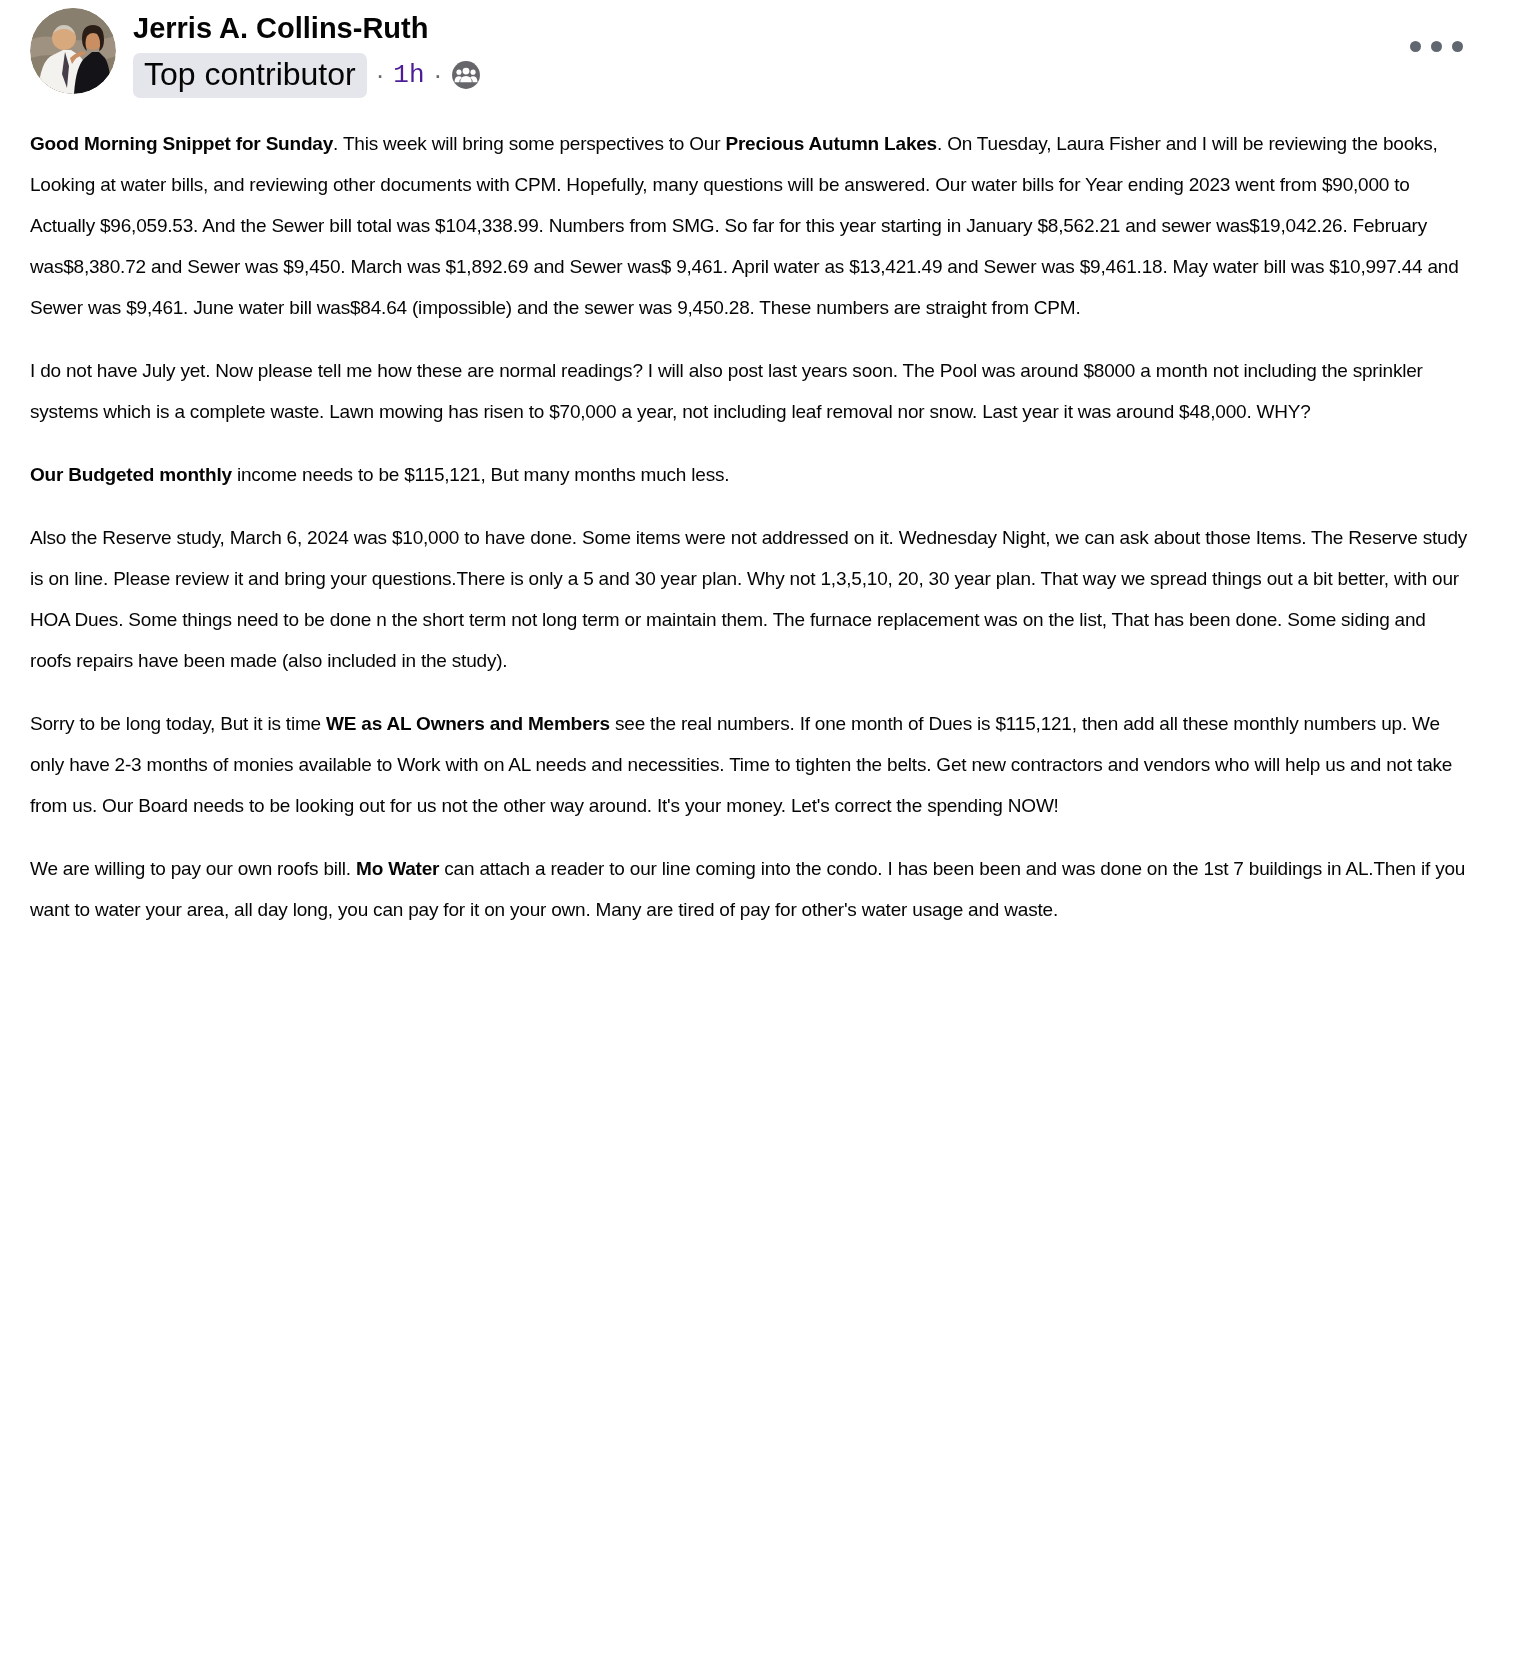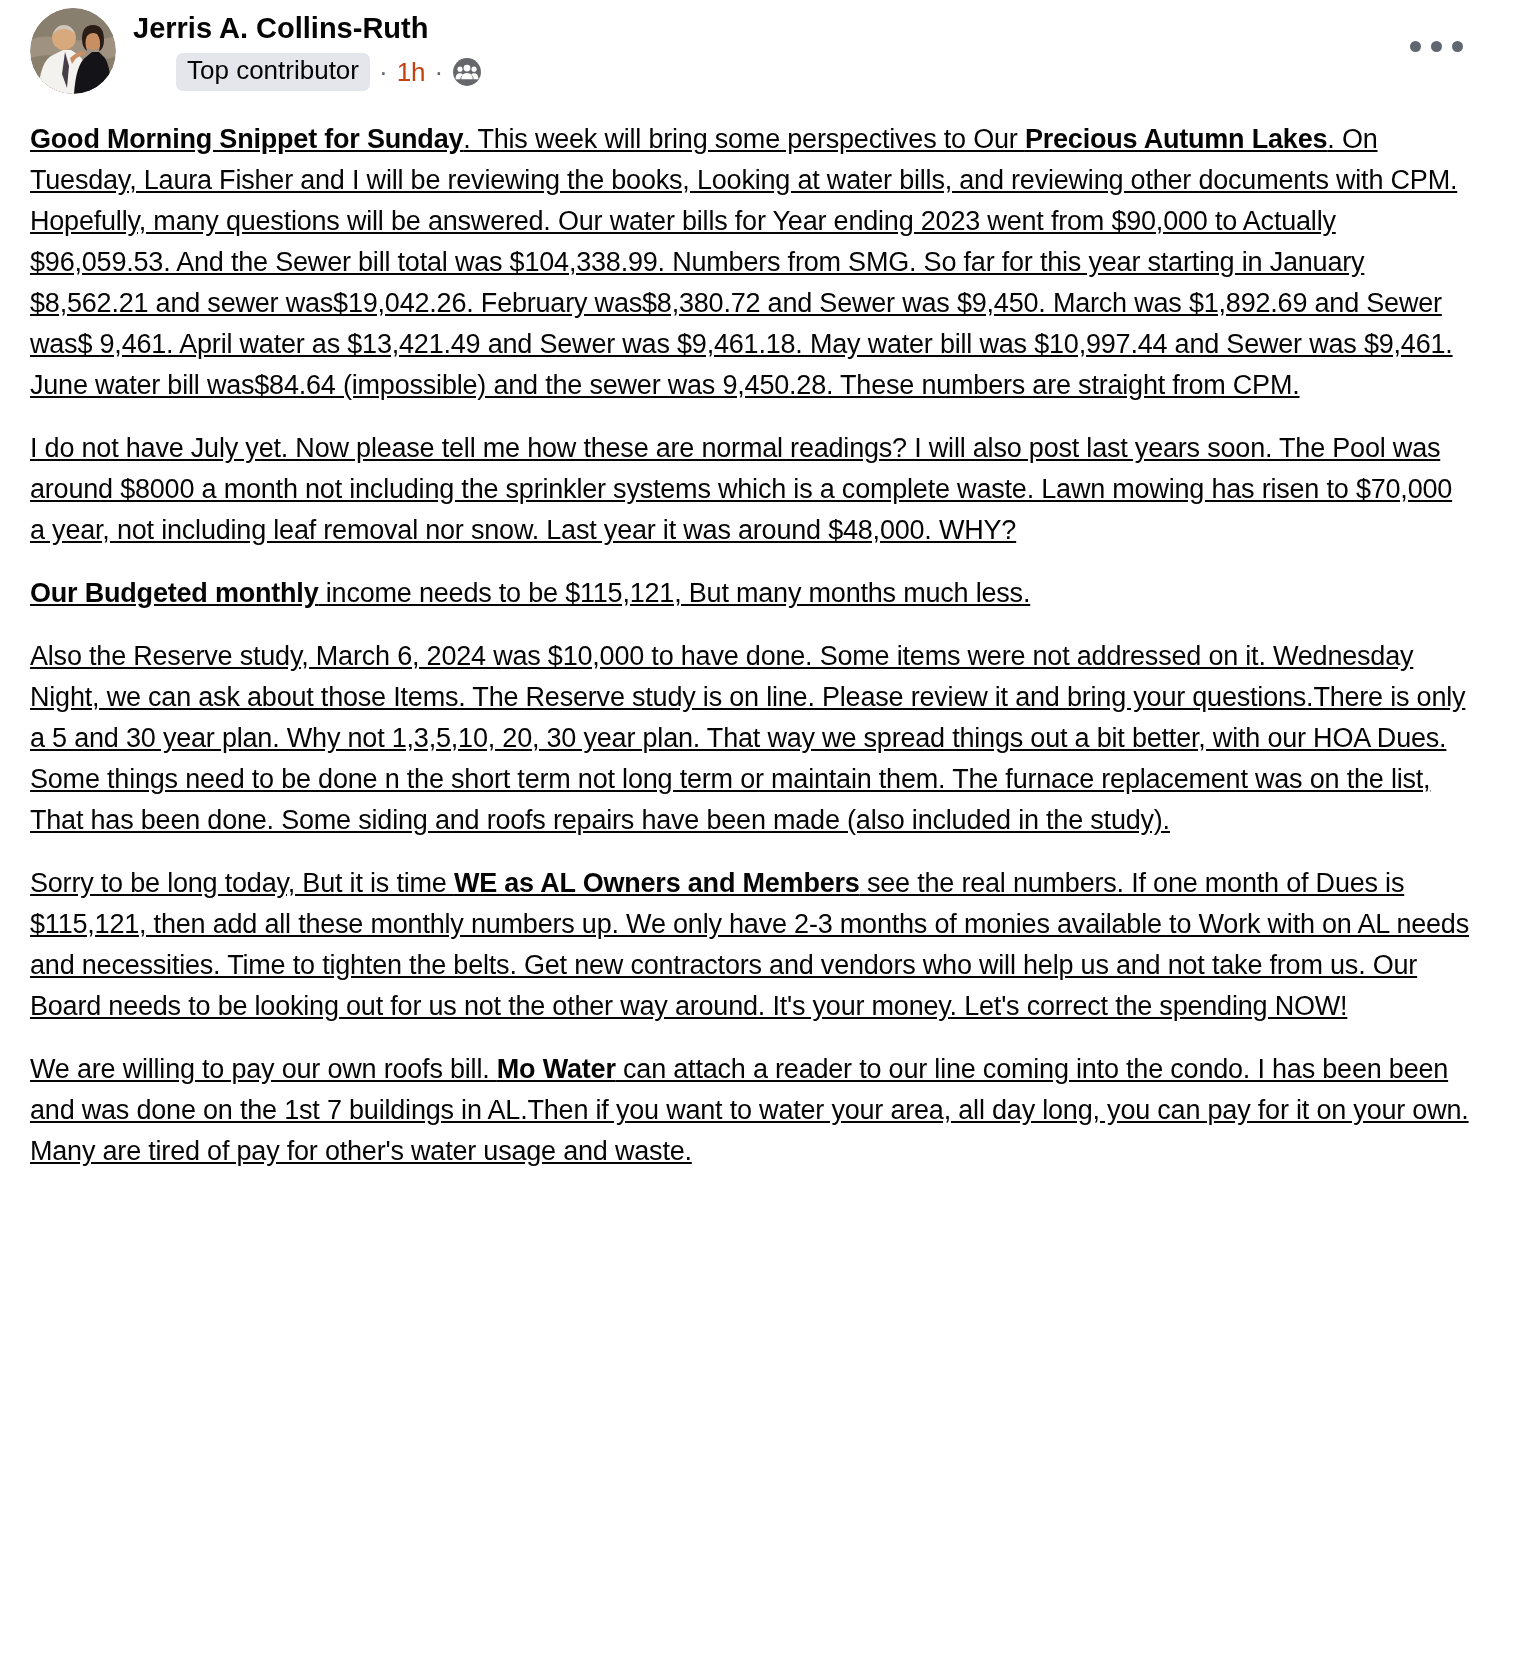--- a/index.html
+++ b/index.html
@@ -41,31 +41,31 @@
   .meta-row {
     display: flex;
     align-items: center;
     margin-top: 7px;
     gap: 9px;
   }
   .badge {
     background: #e4e6eb;
     border-radius: 7px;
     padding: 3px 11px 5px 11px;
-    font-size: 26px;
+    font-size: 32px;
     color: #050505;
     line-height: 1.15;
-    margin-left: 43px;
   }
   .dot-sep { color: #65676b; font-size: 26px; line-height: 1; }
   .timestamp {
-    color: #c2410c;
+    color: #4c1d95;
     font-size: 26px;
     cursor: pointer;
     line-height: 1;
+    font-family: Liberation Mono, monospace;
   }
   .audience { display: inline-flex; align-items: center; }
   .more-button {
     position: absolute;
     top: 26px;
     right: 33px;
     width: 62px;
     height: 40px;
     display: flex;
     align-items: center;
@@ -78,24 +78,23 @@
     width: 11px; height: 11px;
     border-radius: 50%;
     background: #606770;
     display: block;
   }
 
   
   .post-body {
     padding: 0 30px;
     margin-top: 25px;
-    font-size: 27px;
+    font-size: 19px;
     line-height: 41px;
     letter-spacing: -0.2px;
-    text-decoration: underline;
   }
   .post-paragraph { margin: 0 0 22px 0; }
   .post-paragraph b { font-weight: 700; }
 </style>
 </head>
 <body>
 
 <div class="post">
 
   <div class="post-header">

